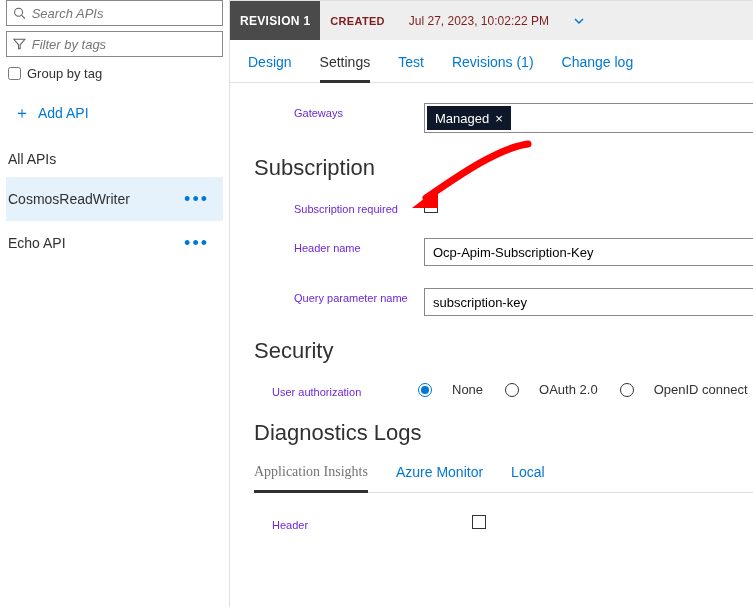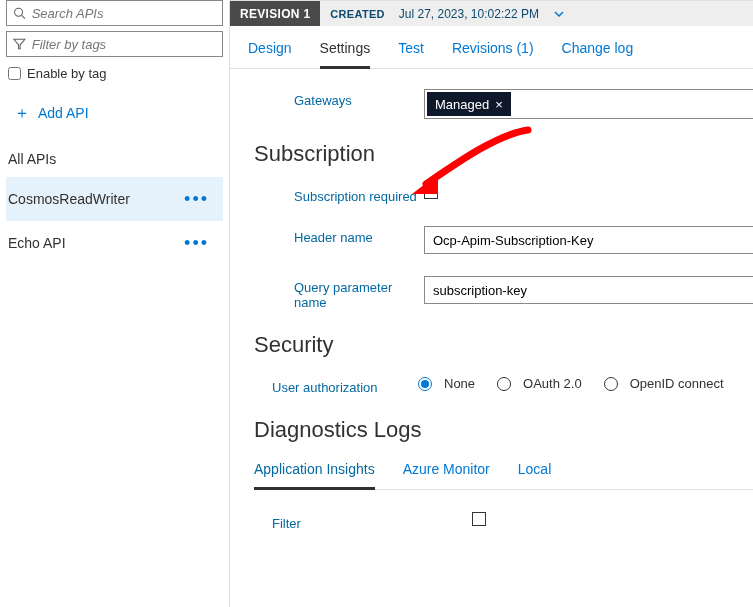--- a/index.html
+++ b/index.html
@@ -13,53 +13,53 @@
     .group-row input[type=checkbox] { width: 13px; height: 13px; }
     .add-api { display: flex; align-items: center; gap: 8px; color: #0078d4; padding: 6px 8px; margin-bottom: 18px; cursor: pointer; font-size: 14px; }
     .add-api .plus { font-size: 16px; line-height: 1; }
     .section-header { font-weight: 400; font-size: 14px; padding: 6px 2px 10px 2px; }
     .api-item { display: flex; align-items: center; justify-content: space-between; height: 44px; padding: 0 10px 0 2px; cursor: pointer; font-size: 14px; gap: 24px; }
     .api-item.selected { background: #e6f2fb; }
     .api-item .dots { color: #0078d4; font-size: 18px; letter-spacing: 2px; padding-right: 4px; }
 
     
     .main { flex: 1; display: flex; flex-direction: column; overflow: hidden; }
-    .rev-bar { height: 26px; background: #efeeee; display: flex; align-items: stretch; font-size: 12px; border-top: 1px solid #e1dfdd; }
+    .rev-bar { height: 40px; background: #efeeee; display: flex; align-items: stretch; font-size: 12px; border-top: 1px solid #e1dfdd; }
     .rev-badge { background: #4b4a4a; color: #fff; display: flex; align-items: center; padding: 0 10px; font-weight: 600; letter-spacing: .3px; }
-    .rev-meta { display: flex; align-items: center; padding: 0 10px; color: #0c4a6e; gap: 14px; }
+    .rev-meta { display: flex; align-items: center; padding: 0 10px; color: #7f1d1d; gap: 24px; }
     .rev-meta .lbl { font-weight: 600; font-size: 11px; letter-spacing: .3px; }
     .rev-meta .chev { color: #0078d4; }
 
     .tabs { display: flex; gap: 28px; padding: 14px 15px 0 18px; border-bottom: 1px solid #e1dfdd; }
     .tab { color: #0078d4; padding-bottom: 10px; cursor: pointer; font-size: 14px; }
     .tab.active { color: #323130; border-bottom: 3px solid #323130; margin-bottom: -1px; }
 
     .content { flex: 1; overflow-y: auto; padding: 20px 0 30px 24px; position: relative; }
     .form-row { display: flex; align-items: flex-start; margin-bottom: 22px; }
-    .form-row .label { width: 130px; padding-top: 4px; color: #0369a1; font-size: 13px; }
+    .form-row .label { width: 130px; padding-top: 4px; color: #6d28d9; font-size: 11px; }
     .form-row .control { flex: 1; }
 
     .section-title { font-size: 22px; font-weight: 400; margin: 12px 0 18px 0; color: #323130; }
 
     .tag-chip { display: inline-flex; align-items: center; background: #0f172a; color: #fff; height: 24px; padding: 0 8px; font-size: 13px; gap: 6px; }
     .tag-chip .x { cursor: pointer; }
     .tag-wrap { border: 1px solid #8a8886; border-right: none; padding: 2px; min-height: 28px; display: flex; align-items: center; }
 
     .chk { width: 14px; height: 14px; border: 1px solid #333; display: inline-block; background: #fff; }
     input.text { width: 100%; height: 28px; border: 1px solid #8a8886; border-right: none; padding: 8px 8px; font-size: 13px; outline: none; }
 
     .radio-group { display: flex; gap: 22px; align-items: center; }
-    .radio-item { display: flex; align-items: center; gap: 12px; font-size: 13px; }
+    .radio-item { display: flex; align-items: center; gap: 20px; font-size: 13px; }
     .radio { width: 14px; height: 14px; border-radius: 50%; border: 1px solid #333; display: inline-flex; align-items: center; justify-content: center; }
     .radio.sel { border-color: #0078d4; }
     .radio.sel::after { content: ""; width: 8px; height: 8px; border-radius: 50%; background: #0078d4; }
 
     .subtabs { display: flex; gap: 28px; padding: 0 0 0 0; border-bottom: 1px solid #e1dfdd; margin-bottom: 22px; }
     .subtab { color: #0078d4; padding-bottom: 10px; cursor: pointer; font-size: 14px; }
-    .subtab.active { color: #0369a1; border-bottom: 3px solid #323130; margin-bottom: -1px; }
+    .subtab.active { color: #737373; border-bottom: 3px solid #323130; margin-bottom: -1px; font-family: Liberation Serif, serif; }
 
     
     .arrow { position: absolute; left: 178px; top: 53px; pointer-events: none; }
 
     
     .ico { width: 14px; height: 14px; stroke: #605e5c; fill: none; stroke-width: 1.3; }
   </style>
 </head>
 <body>
 
@@ -72,21 +72,21 @@
     <input type="text" placeholder="Search APIs" style="">
   </div>
   <div class="filter-box">
     <svg class="ico" viewBox="0 0 16 16">
         <polygon points="1,2 15,2 9,9 9,14 7,14 7,9"></polygon>
       </svg>
     <input type="text" placeholder="Filter by tags" style="">
   </div>
   <label class="group-row">
     <input type="checkbox" style="">
-    <span>Enable by tag</span>
+    <span>Group by tag</span>
   </label>
   <div class="add-api">
     <span class="plus">＋</span>
     <span>Add API</span>
   </div>
   <div class="section-header">All APIs</div>
 
   <div class="api-item selected">
     <span>CosmosReadWriter</span>
     <span class="dots">•••</span>
@@ -182,20 +182,20 @@
 
     <div class="section-title">Diagnostics Logs</div>
 
     <div class="subtabs">
       <div class="subtab active">Application Insights</div>
       <div class="subtab">Azure Monitor</div>
       <div class="subtab">Local</div>
     </div>
 
     <div class="form-row" style="margin-left:18px;">
-      <div class="label" style="width:200px;">Filter</div>
+      <div class="label" style="width:200px;">Header</div>
       <div class="control">
         <span class="chk"></span>
       </div>
     </div>
 
   </div>
 </div>
 
 </body></html>

